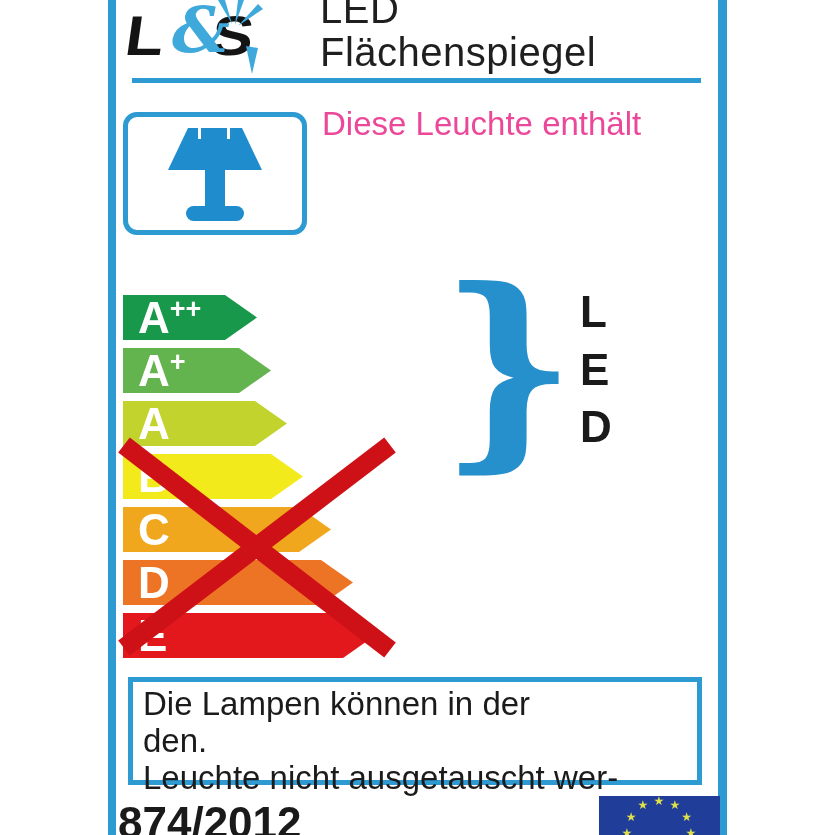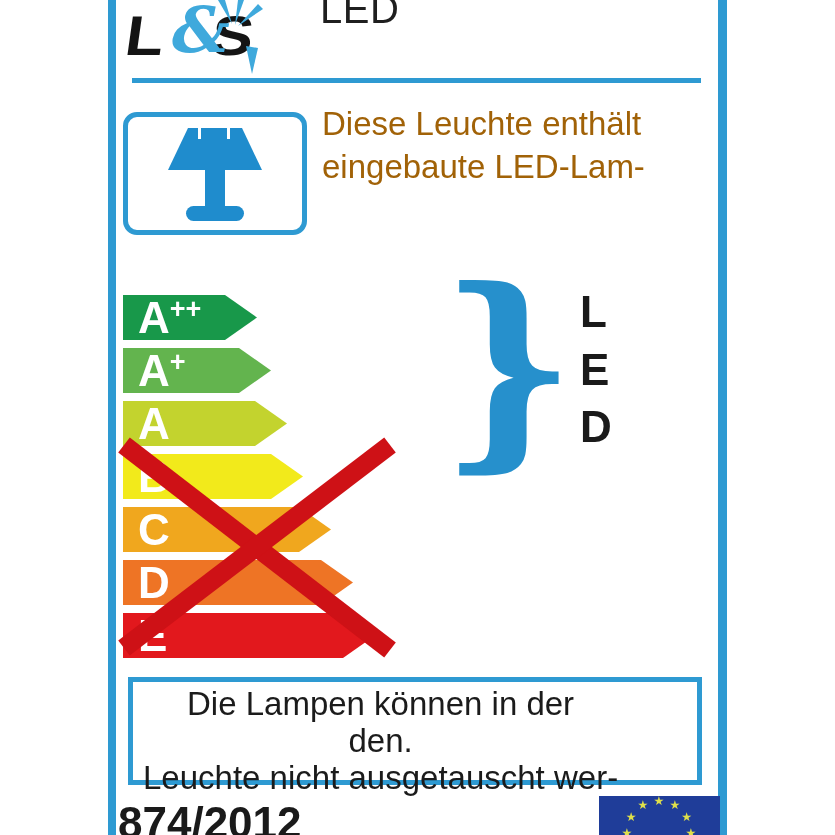--- a/index.html
+++ b/index.html
@@ -15,21 +15,21 @@
   .logo .amp{position:absolute;font-family:"DejaVu Serif",serif;font-style:italic;font-weight:700;
              font-size:64px;line-height:60px;z-index:2;}
   
   .title{position:absolute;left:320px;top:-12px;font-size:40px;line-height:43px;
          letter-spacing:.5px;color:#1f1f1f;}
   .title-underline{position:absolute;left:132px;top:78px;width:569px;height:5px;}
   
   .lamp-box{position:absolute;left:123px;top:112px;width:184px;height:123px;box-sizing:border-box;
             border:5px solid;border-radius:14px;background:#fff;}
   .lamp-box svg{position:absolute;left:0;top:0;}
-  .lamp-note{position:absolute;left:322px;top:102px;font-size:33px;line-height:43px;color:#a16207;}
+  .lamp-note{position:absolute;left:322px;top:102px;font-size:33px;line-height:43px;color:#ec4899;}
   
   .arrow{position:absolute;left:123px;height:45px;display:flex;align-items:center;
          clip-path:polygon(0 0,calc(100% - 32px) 0,100% 50%,calc(100% - 32px) 100%,0 100%);}
   .arrow .grade{font-size:44px;font-weight:700;color:#fff;padding-left:15px;line-height:45px;}
   .arrow .sup{font-size:27px;font-weight:700;color:#fff;line-height:27px;margin-top:-16px;}
   
   .cross{position:absolute;left:110px;top:435px;}
   
   .brace{position:absolute;left:440px;top:287px;font-family:"DejaVu Serif",serif;font-weight:700;
          font-size:212px;line-height:160px;}
@@ -59,35 +59,35 @@
       <polygon points="24,0 30,0 21,25" fill="currentColor"></polygon>
       <polygon points="44,4 49,9 24,26" fill="currentColor"></polygon>
     </svg>
     <svg width="18" height="30" style="position: absolute; left: 118px; top: 46px; color: rgb(63, 169, 220);">
       <polygon points="2,0 14,2 8,28" fill="currentColor"></polygon>
     </svg>
   </div>
 
   <div class="title">
     <div>LED</div>
+    <div>Flächenspiegel</div>
   </div>
   <div class="title-underline" style="background: rgb(46, 154, 210);"></div>
 
   <div class="lamp-box" style="border-color: rgb(46, 154, 210);">
     <svg width="174" height="113" viewBox="0 0 174 113" style="color: rgb(31, 140, 205);">
       <polygon points="60,11 114,11 134,53 40,53" fill="currentColor"></polygon>
       <rect x="70" y="11" width="3" height="11" fill="#ffffff"></rect>
       <rect x="99" y="11" width="3" height="11" fill="#ffffff"></rect>
       <rect x="77" y="53" width="20" height="40" fill="currentColor"></rect>
       <rect x="58" y="89" width="58" height="15" rx="7.5" fill="currentColor"></rect>
     </svg>
   </div>
   <div class="lamp-note">
     <div>Diese Leuchte enthält</div>
-    <div>eingebaute LED-Lam-</div>
   </div>
 
   <div class="arrow" style="top: 295px; background: rgb(24, 152, 74); width: 134px;">
     <span class="grade">A</span>
       <span class="sup">++</span>
   </div>
   <div class="arrow" style="top: 348px; background: rgb(99, 180, 78); width: 148px;">
     <span class="grade">A</span>
       <span class="sup">+</span>
   </div>
@@ -115,21 +115,21 @@
   <svg class="cross" width="292" height="225" style="color: rgb(206, 17, 22);">
     <line x1="14" y1="10" x2="280" y2="215" stroke="currentColor" stroke-width="19"></line>
     <line x1="280" y1="10" x2="14" y2="213" stroke="currentColor" stroke-width="19"></line>
   </svg>
 
   <div class="brace" style="color: rgb(38, 144, 204);">}</div>
   <div class="led-letter" style="top:290px">L</div>
   <div class="led-letter" style="top:348px">E</div>
   <div class="led-letter" style="top:405px">D</div>
 
-  <div class="replace-box" style="border-color: rgb(46, 154, 210); text-align: center;">
+  <div class="replace-box" style="border-color: rgb(46, 154, 210);">
     <div class="txt">
       <div>Die Lampen können in der</div>
       <div>den.</div>
       <div>Leuchte nicht ausgetauscht wer-</div>
     </div>
   </div>
 
   <div class="regulation">874/2012</div>
   <div class="eu-flag" style="background: rgb(31, 61, 153);">
       <span class="eu-star" style="left: 54.5px; top: -1px; color: rgb(223, 224, 74);">★</span>

